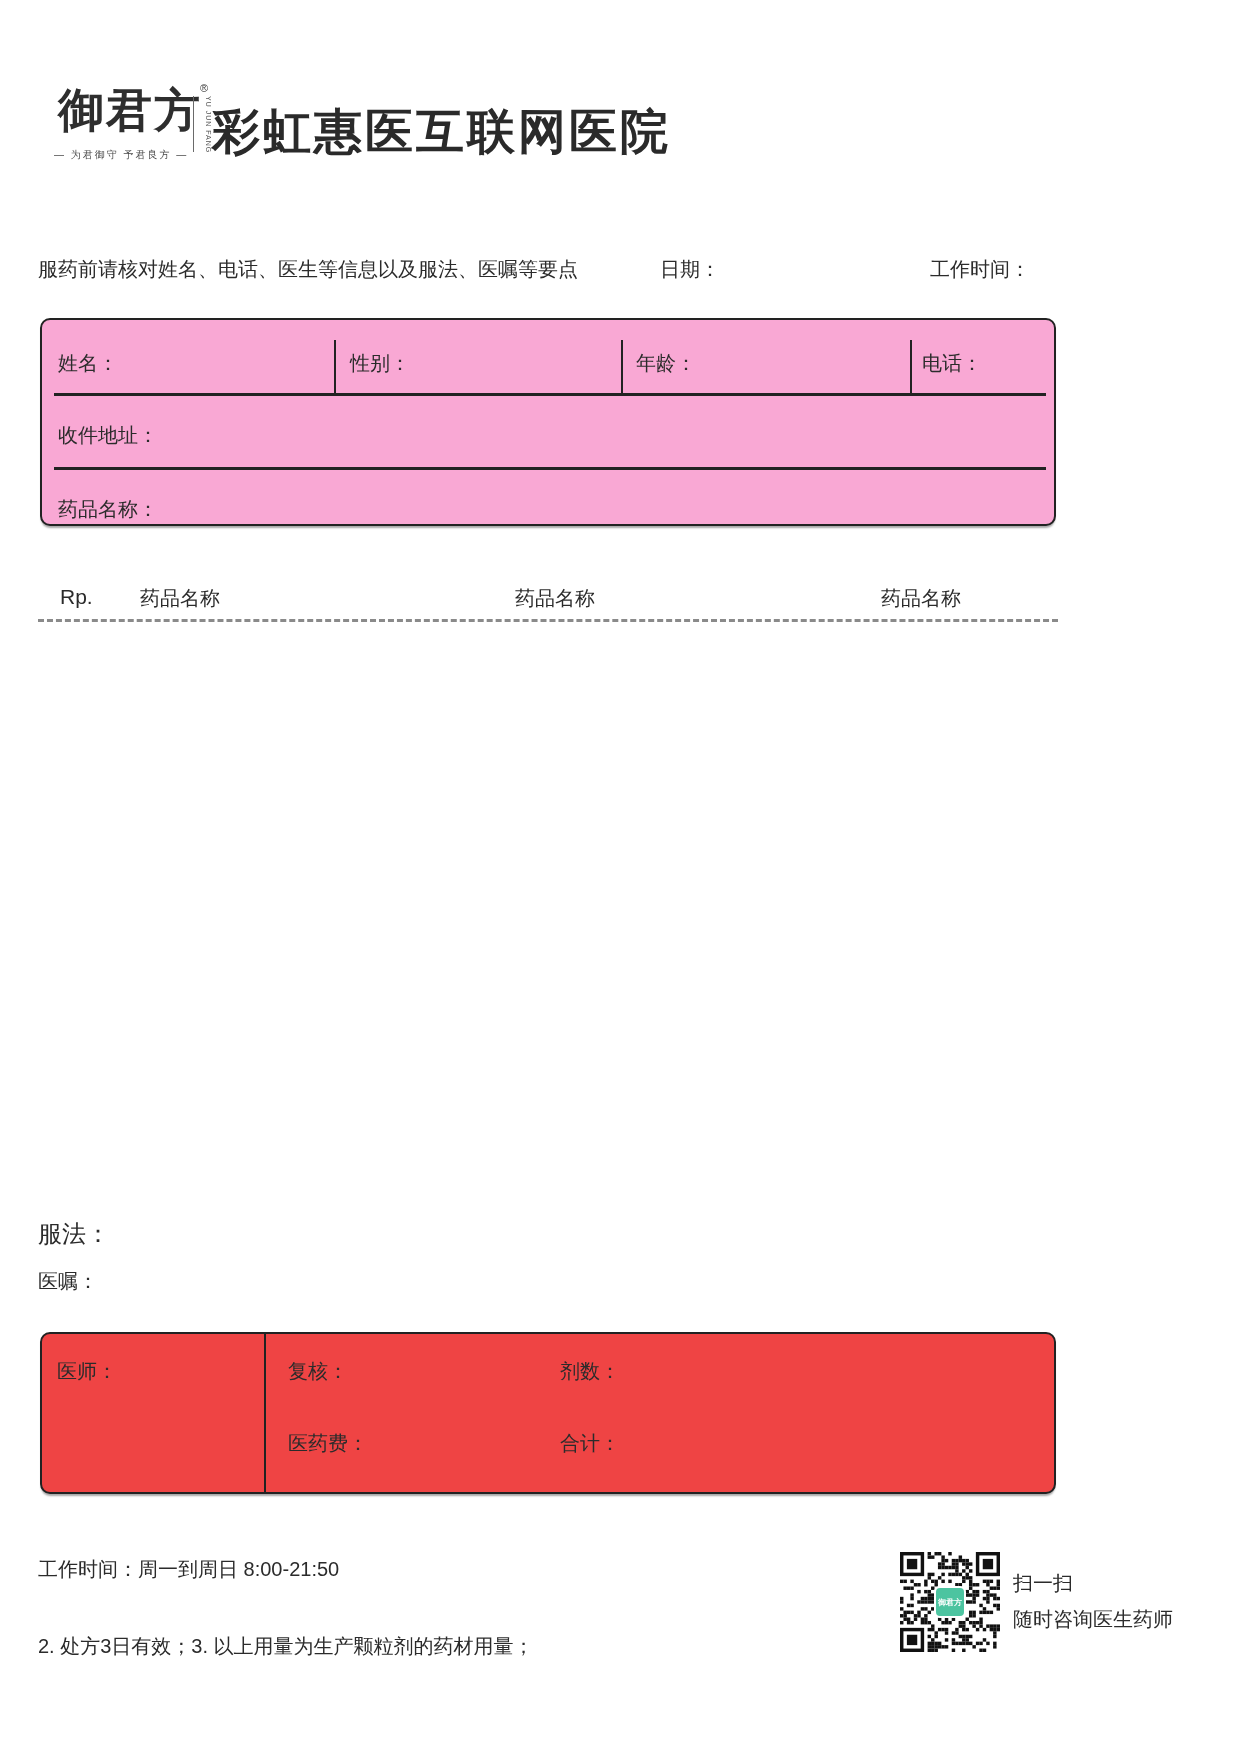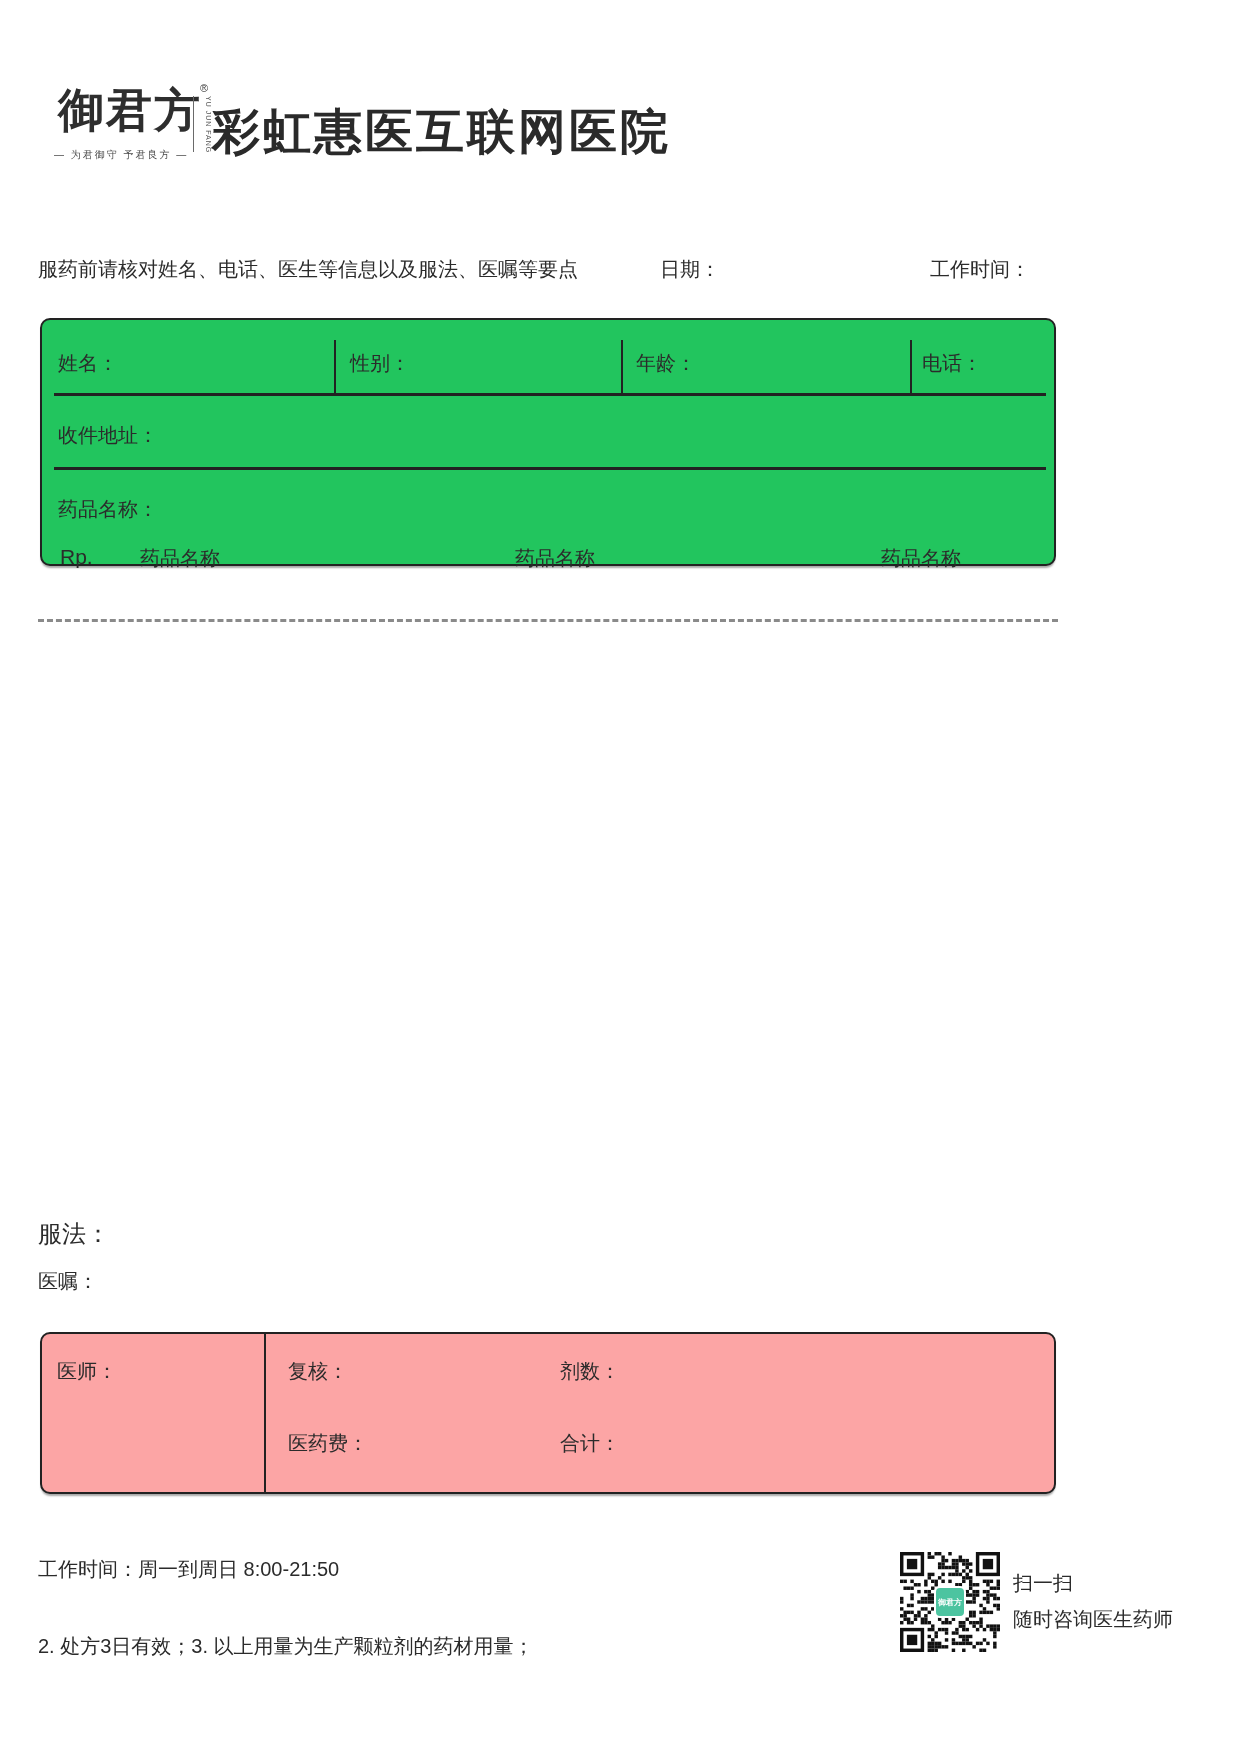--- a/index.html
+++ b/index.html
@@ -39,50 +39,50 @@
   }
 
   
   .notice-row { top: 256px; height: 26px; font-size: 20px; color: #2b2b2b; }
   .notice { left: 38px; }
   .date-label { left: 660px; }
   .rx-label { left: 930px; }
 
   
   .patient-box {
-    left: 40px; top: 318px; width: 1016px; height: 248px;
+    left: 40px; top: 318px; width: 1016px; height: 208px;
     border: 2.5px solid #222; border-radius: 10px;
     box-shadow: 0 3px 2px -1px rgba(0,0,0,0.35);
-    background: #22c55e;
+    background: #f9a8d4;
   }
   .field-label { position: absolute; font-size: 20px; color: #2b2b2b; white-space: nowrap; }
   .vsep { position: absolute; width: 1.5px; background: #222; top: 20px; height: 55px; }
   .hline { position: absolute; left: 12px; width: 992px; height: 2.5px; background: #222; }
 
   
-  .rp-row { top: 545px; height: 28px; font-size: 20px; text-align: right; }
+  .rp-row { top: 585px; height: 28px; font-size: 20px; text-align: right; }
   .rp-label { left: 60px; font-size: 21px; }
   .drug-col-1 { left: 140px; }
   .drug-col-2 { left: 515px; }
   .drug-col-3 { left: 881px; }
   .dashed-line {
     left: 38px; top: 619px; width: 1020px; height: 0;
     border-top: 3px dashed #8a8a8a;
   }
 
   
   .usage-label { left: 38px; top: 1218px; font-size: 24px; }
   .advice-label { left: 38px; top: 1268px; font-size: 20px; }
 
   
   .signoff-box {
     left: 40px; top: 1332px; width: 1016px; height: 162px;
     border: 2.5px solid #222; border-radius: 10px;
     box-shadow: 0 3px 2px -1px rgba(0,0,0,0.35);
-    background: #fca5a5;
+    background: #ef4444;
   }
   .signoff-divider { position: absolute; left: 222px; top: 0; width: 1.5px; height: 100%; background: #222; }
 
   
   .footer-text { font-size: 20px; color: #2b2b2b; white-space: nowrap; }
   .work-hours { left: 38px; top: 1556px; }
   .note-line1 { left: 38px; top: 1595px; }
   .note-line2 { left: 38px; top: 1633px; }
 
   .qr-wrap { left: 900px; top: 1552px; width: 100px; height: 100px; }

